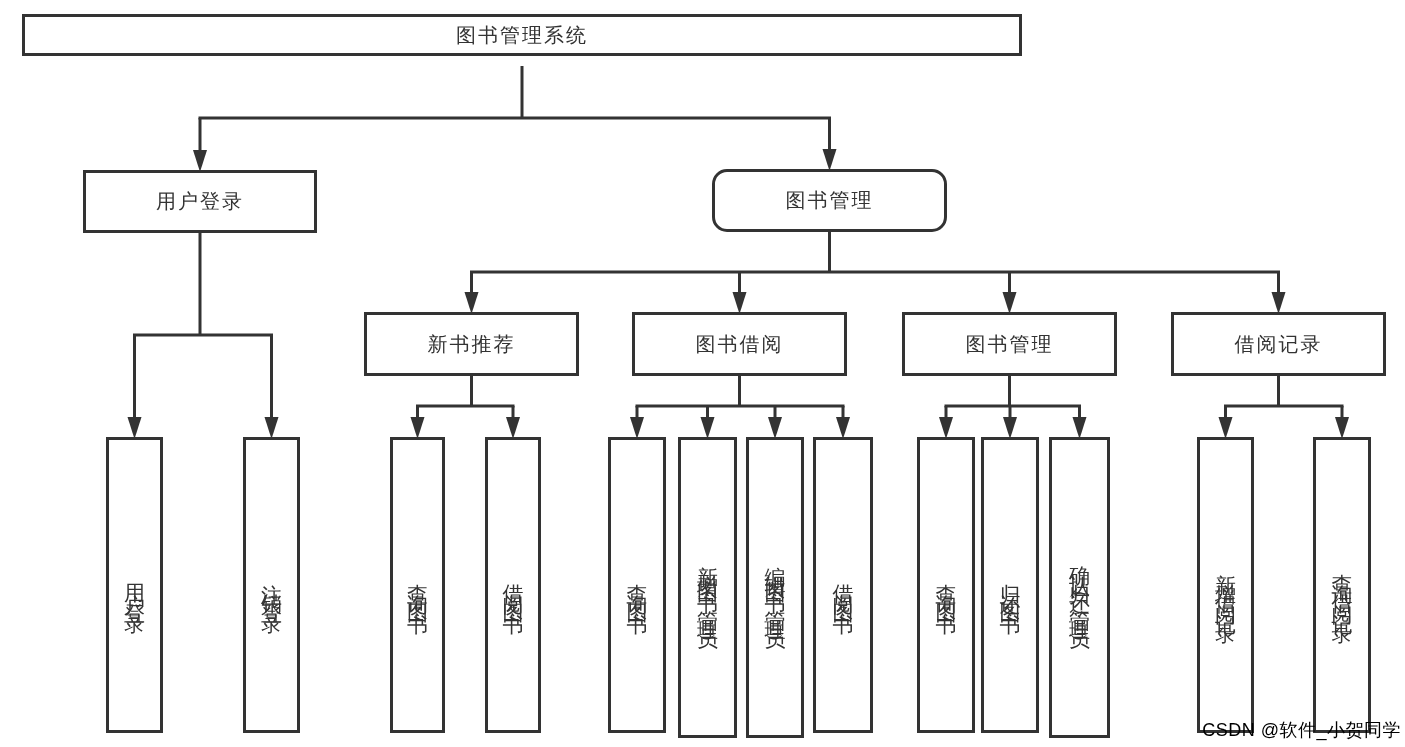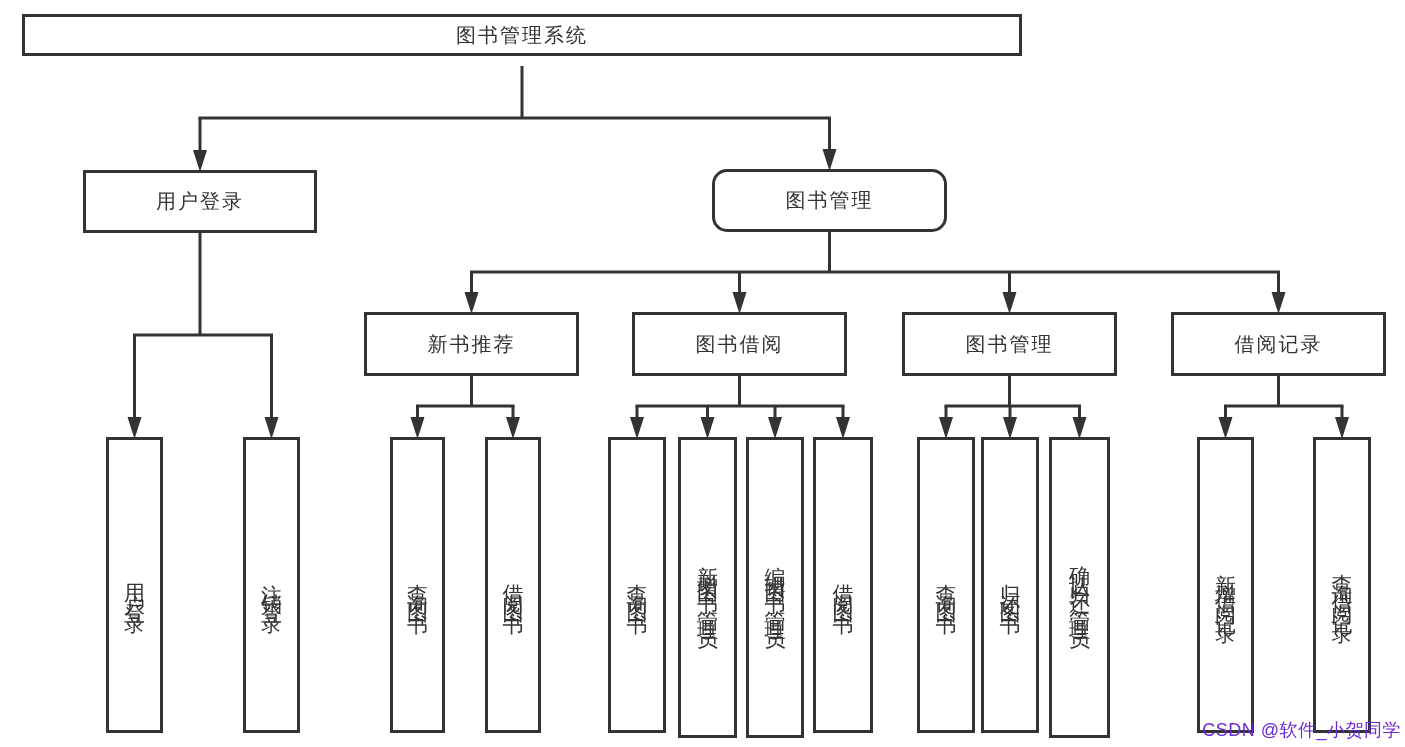--- a/index.html
+++ b/index.html
@@ -130,14 +130,14 @@
       <div class="node v" style="left: 608px; top: 437px; width: 58px; height: 296px; border-color: rgb(51, 51, 51); color: rgb(51, 51, 51); background: rgb(255, 255, 255);">查询图书</div>
       <div class="node v long" style="left: 678px; top: 437px; width: 59px; height: 301px; border-color: rgb(51, 51, 51); color: rgb(51, 51, 51); background: rgb(255, 255, 255);">新增图书（管理员）</div>
       <div class="node v long" style="left: 746px; top: 437px; width: 58px; height: 301px; border-color: rgb(51, 51, 51); color: rgb(51, 51, 51); background: rgb(255, 255, 255);">编辑图书（管理员）</div>
       <div class="node v" style="left: 813px; top: 437px; width: 60px; height: 296px; border-color: rgb(51, 51, 51); color: rgb(51, 51, 51); background: rgb(255, 255, 255);">借阅图书</div>
       <div class="node v" style="left: 917px; top: 437px; width: 58px; height: 296px; border-color: rgb(51, 51, 51); color: rgb(51, 51, 51); background: rgb(255, 255, 255);">查询图书</div>
       <div class="node v" style="left: 981px; top: 437px; width: 58px; height: 296px; border-color: rgb(51, 51, 51); color: rgb(51, 51, 51); background: rgb(255, 255, 255);">归还图书</div>
       <div class="node v long" style="left: 1049px; top: 437px; width: 61px; height: 301px; border-color: rgb(51, 51, 51); color: rgb(51, 51, 51); background: rgb(255, 255, 255);">确认归还（管理员）</div>
       <div class="node v" style="left: 1197px; top: 437px; width: 57px; height: 296px; border-color: rgb(51, 51, 51); color: rgb(51, 51, 51); background: rgb(255, 255, 255);">新增借阅记录</div>
       <div class="node v" style="left: 1313px; top: 437px; width: 58px; height: 296px; border-color: rgb(51, 51, 51); color: rgb(51, 51, 51); background: rgb(255, 255, 255);">查询借阅记录</div>
     </div>
-  <div id="watermark" style="color: #6d28d9;">CSDN @软件_小贺同学</div>
+  <div id="watermark" style="color: #000000;">CSDN @软件_小贺同学</div>
 </div>
 
 </body></html>

